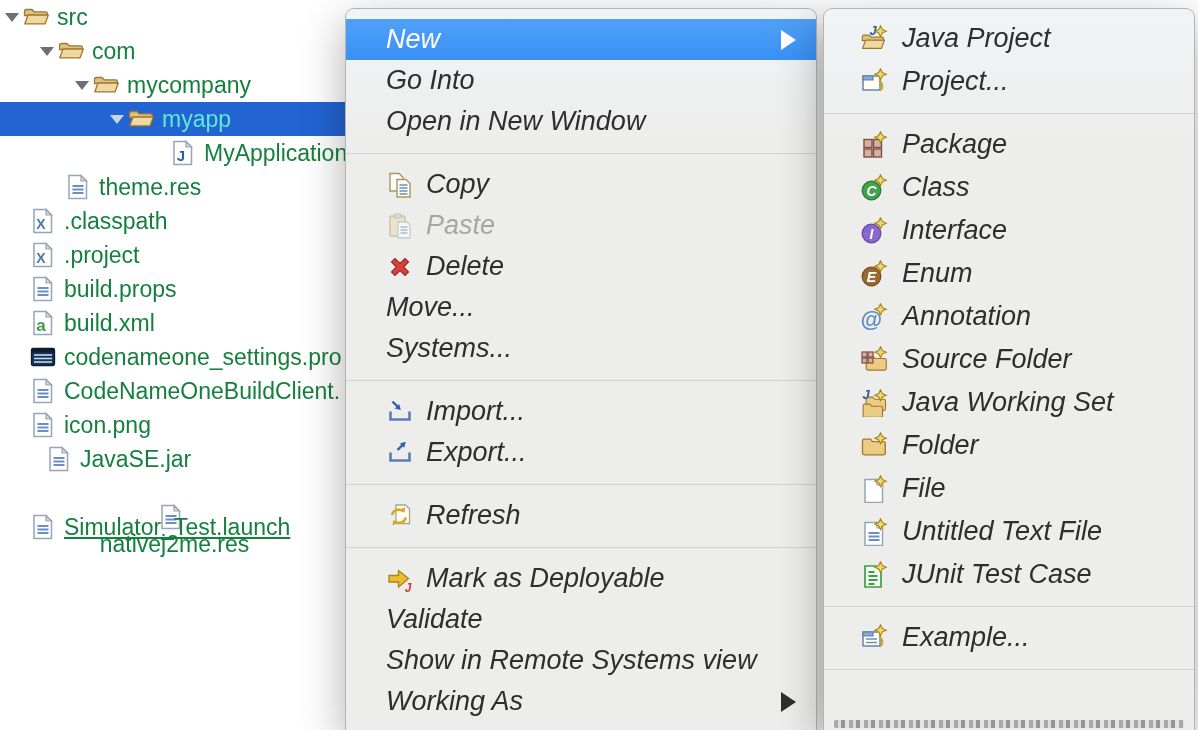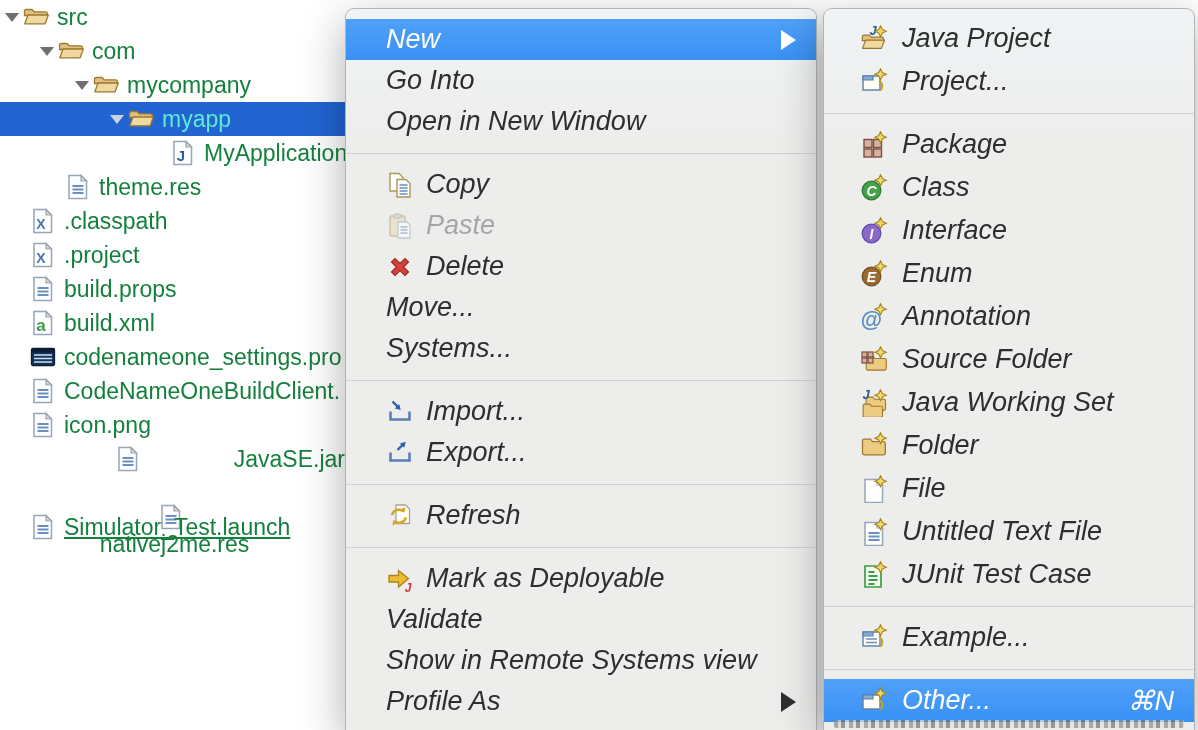--- a/index.html
+++ b/index.html
@@ -201,21 +201,21 @@
       <span class="tspacer"></span>
       <span class="ticon">
         <svg viewBox="0 0 28 28" xmlns="http://www.w3.org/2000/svg">
           <path d="M5 2.5 h12 l5.5 5.5 v17.5 H5 z" fill="#ffffff" stroke="#97a5b8" stroke-width="1.5"></path>
           <path d="M17 2.5 v5.5 h5.5 z" fill="#e3d9b8" stroke="#97a5b8" stroke-width="1.2"></path>
           <path d="M8.5 13 h11 M8.5 16.5 h11 M8.5 20 h11" stroke="#6b8fc4" stroke-width="2" fill="none"></path>
         </svg>
       </span>
       <span class="tlabel">icon.png</span>
     </div>
-    <div class="trow" style="padding-left: 2px; justify-content: space-between;">
+    <div class="trow" style="padding-left: 18px;">
       <span class="tspacer"></span>
       <span class="ticon">
         <svg viewBox="0 0 28 28" xmlns="http://www.w3.org/2000/svg">
           <path d="M5 2.5 h12 l5.5 5.5 v17.5 H5 z" fill="#ffffff" stroke="#97a5b8" stroke-width="1.5"></path>
           <path d="M17 2.5 v5.5 h5.5 z" fill="#e3d9b8" stroke="#97a5b8" stroke-width="1.2"></path>
           <path d="M8.5 13 h11 M8.5 16.5 h11 M8.5 20 h11" stroke="#6b8fc4" stroke-width="2" fill="none"></path>
         </svg>
       </span>
       <span class="tlabel">JavaSE.jar</span>
     </div>
@@ -342,21 +342,21 @@
       </span>
       <span class="mlabel">Mark as Deployable</span>
     </div>
     <div class="mi">
       <span class="mlabel">Validate</span>
     </div>
     <div class="mi">
       <span class="mlabel">Show in Remote Systems view</span>
     </div>
     <div class="mi">
-      <span class="mlabel">Profile As</span>
+      <span class="mlabel">Working As</span>
       <span class="arrow"></span>
     </div>
     <div class="mi">
       <span class="mlabel">Debug As</span>
     </div>
   </div>
 
 <div class="menu" id="new-submenu">
   <div class="noise"></div>
 <div class="mi">
@@ -526,25 +526,13 @@
           <path d="M20.3 22.5 c2.6-2.2 3.2-7.2 -1.3-9.6" fill="none" stroke="#c9a227" stroke-width="2"></path>
           <path d="M6 15 h11 M6 18.5 h11" stroke="#6b8fc4" stroke-width="1.6"></path>
           <path d="M20.5 0.8 L22.3 4.6 L26.2 6.3 L22.3 8 L20.5 11.8 L18.7 8 L14.8 6.3 L18.7 4.6 Z" fill="#f3d96b" stroke="#a8851c" stroke-width="1.1"></path>
         </svg>
       </span>
       <span class="mlabel">Example...</span>
     </div>
     <div class="sep">
       <i></i>
     </div>
-    <div class="mi hl">
-      <span class="icon">
-        <svg viewBox="0 0 28 28" xmlns="http://www.w3.org/2000/svg">
-          <rect x="3" y="8" width="17" height="14" fill="#fefef6" stroke="#5f7ea6" stroke-width="1.4"></rect>
-          <path d="M3 8 h10 v4 H3 z" fill="#86abd8" stroke="#5f7ea6" stroke-width="1.2"></path>
-          <path d="M20.3 22.5 c2.6-2.2 3.2-7.2 -1.3-9.6" fill="none" stroke="#c9a227" stroke-width="2"></path>
-          <path d="M20.5 0.8 L22.3 4.6 L26.2 6.3 L22.3 8 L20.5 11.8 L18.7 8 L14.8 6.3 L18.7 4.6 Z" fill="#f3d96b" stroke="#a8851c" stroke-width="1.1"></path>
-        </svg>
-      </span>
-      <span class="mlabel">Other...</span>
-      <span class="shortcut">⌘N</span>
-    </div>
   </div>
 
 </body></html>

